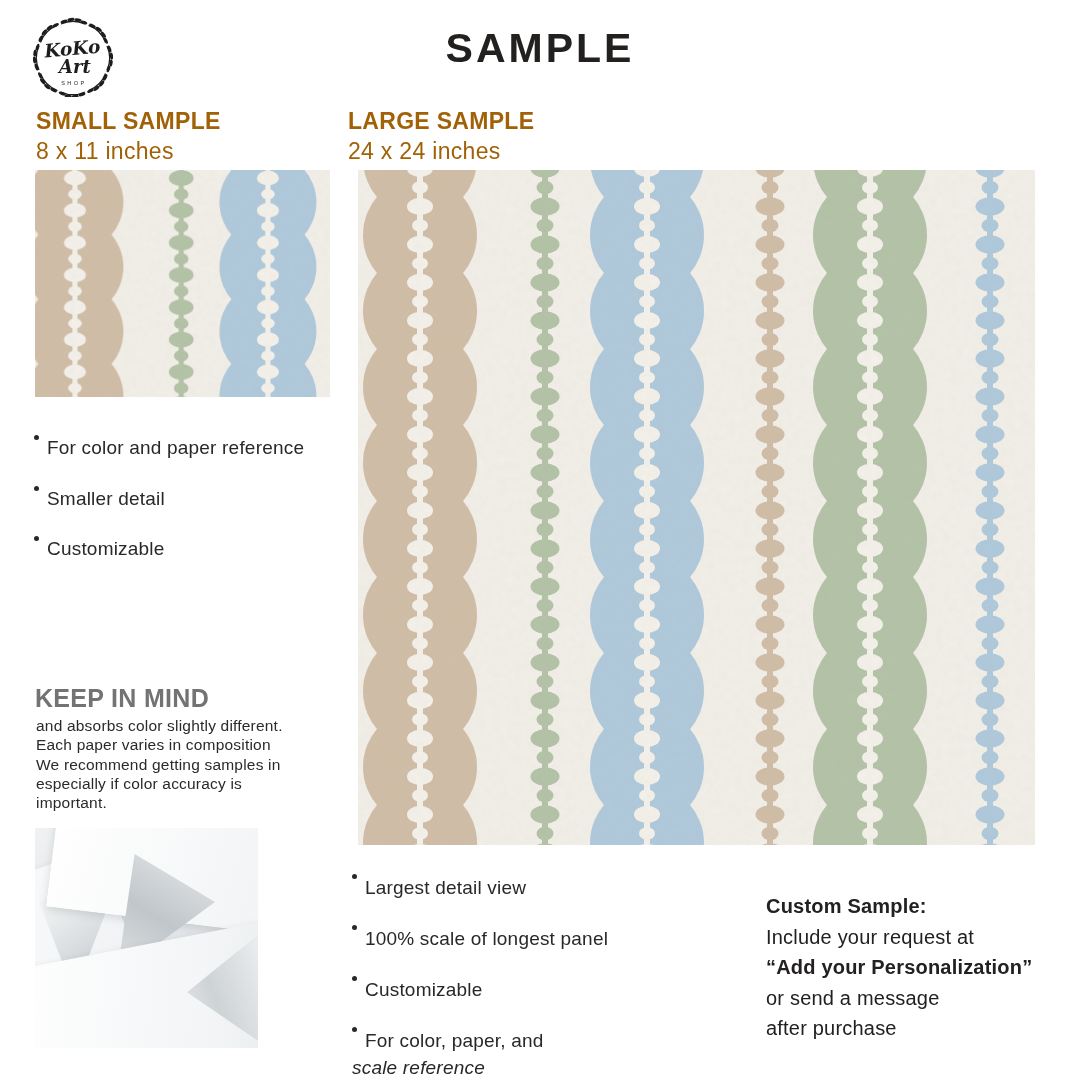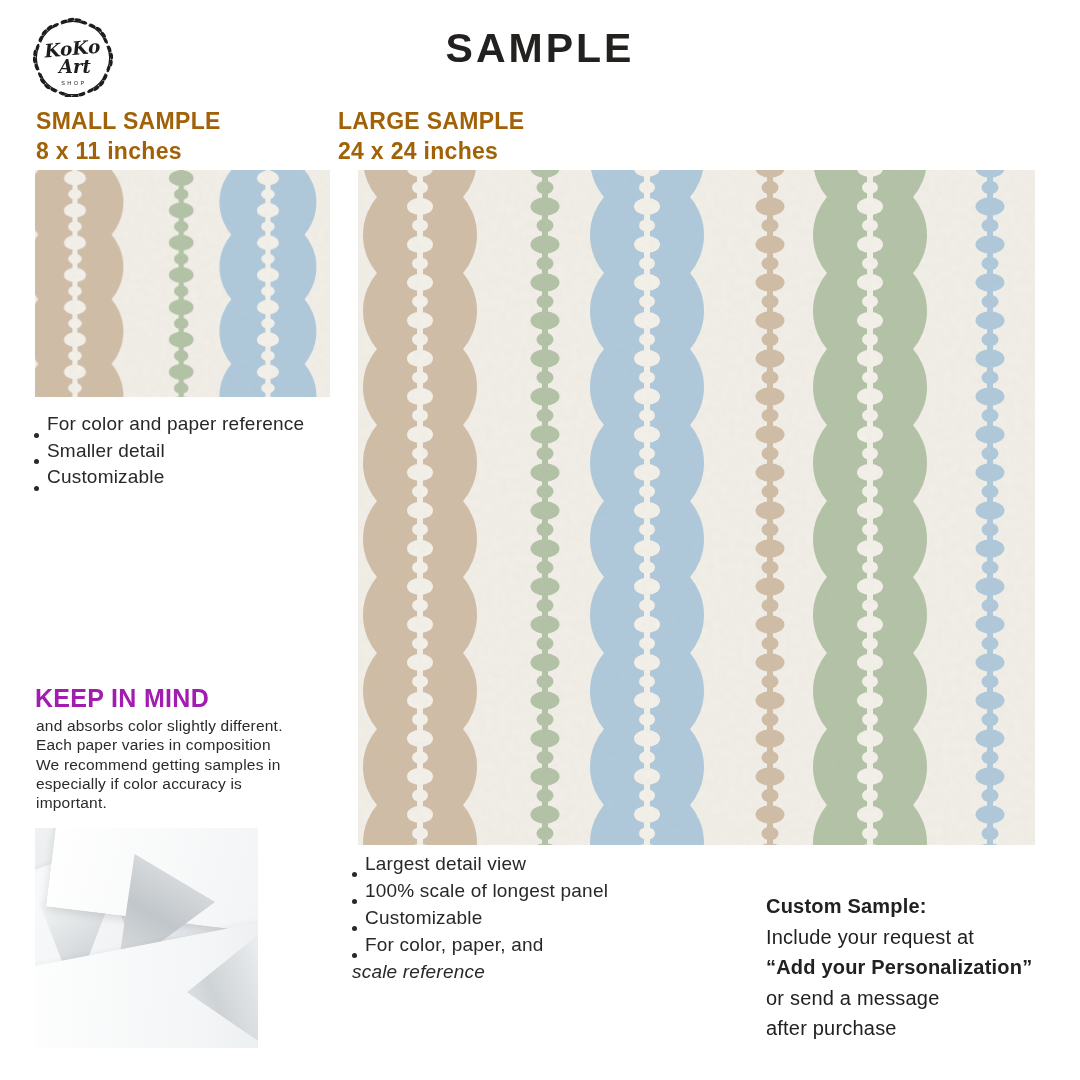--- a/index.html
+++ b/index.html
@@ -8,31 +8,31 @@
     font-family:"Liberation Sans", sans-serif;color:#232120;
   }
   
   .logo-wrap{position:absolute;left:33px;top:17px;width:80px;height:80px;}
   .page-title{
     position:absolute;left:0;top:25px;width:100%;text-align:center;
     font-size:41px;font-weight:800;letter-spacing:3px;color:#232120;
   }
   
   .col-head{position:absolute;font-weight:700;font-size:23px;line-height:30px;letter-spacing:.3px;color:#a16207;}
-  .col-head .sz{font-weight:700;}
+  .col-head .sz{font-weight:400;}
   
   .swatch{position:absolute;display:block;}
   
   .bullets{position:absolute;font-size:19px;color:#2a2827;letter-spacing:.2px;}
-  .bullets .li{display:flex;align-items:flex-end;line-height:26.5px;}
+  .bullets .li{display:flex;align-items:flex-start;line-height:26.5px;margin-top:24px;}
   .bullets.lg .li{line-height:27px;}
   .dot{width:5px;height:5px;border-radius:50%;background:#2a2827;margin-right:8px;flex:none;}
   .cont-line{line-height:27px;font-style:italic;}
   
-  .kim-head{position:absolute;font-size:25px;font-weight:700;letter-spacing:.3px;color:#a21caf;}
+  .kim-head{position:absolute;font-size:25px;font-weight:700;letter-spacing:.3px;color:#737373;}
   .kim-body{position:absolute;font-size:15.5px;line-height:19.3px;letter-spacing:.2px;color:#2b2a29;}
   
   .photo{position:absolute;left:35px;top:828px;width:223px;height:220px;overflow:hidden;
     background:linear-gradient(160deg,#eff1f2 0%,#e2e5e8 55%,#d8dcdf 100%);}
   .ps{position:absolute;box-shadow:0 3px 9px rgba(55,60,66,.16);}
   .ps-left{left:-55px;top:40px;width:150px;height:170px;background:linear-gradient(120deg,#fdfdfe,#eef0f2);transform:rotate(-20deg);}
   .f-left{position:absolute;left:8px;top:60px;width:86px;height:104px;
     background:linear-gradient(150deg,#f8fafa,#ccd1d4 70%,#e6e9ea);
     clip-path:polygon(0 8%, 92% 0, 30% 100%);transform:rotate(-6deg);}
   .ps-top{left:18px;top:-32px;width:235px;height:125px;background:linear-gradient(100deg,#ffffff,#f1f3f4);transform:rotate(7deg);}
@@ -170,21 +170,21 @@
 
   <div class="photo">
     <div class="ps ps-left"></div>
     <div class="f-left"></div>
     <div class="ps ps-top"></div>
     <div class="f-center"></div>
     <div class="ps ps-bottom"></div>
     <div class="f-right"></div>
   </div>
 
-  <div class="col-head" style="left:338px;top:106px;">
+  <div class="col-head" style="left:348px;top:106px;">
     <div>LARGE SAMPLE</div>
     <div class="sz">24 x 24 inches</div>
   </div>
 
   <svg class="swatch" style="left:358px;top:170px;" width="677" height="675" viewBox="8 49 677 675">
     <rect x="8" y="49" width="677" height="675" fill="url(#wp)"></rect>
     <rect x="8" y="49" width="677" height="675" filter="url(#tex)" opacity="0.16"></rect>
   </svg>
 
   <div class="bullets lg" style="left:352px;top:850px;">

